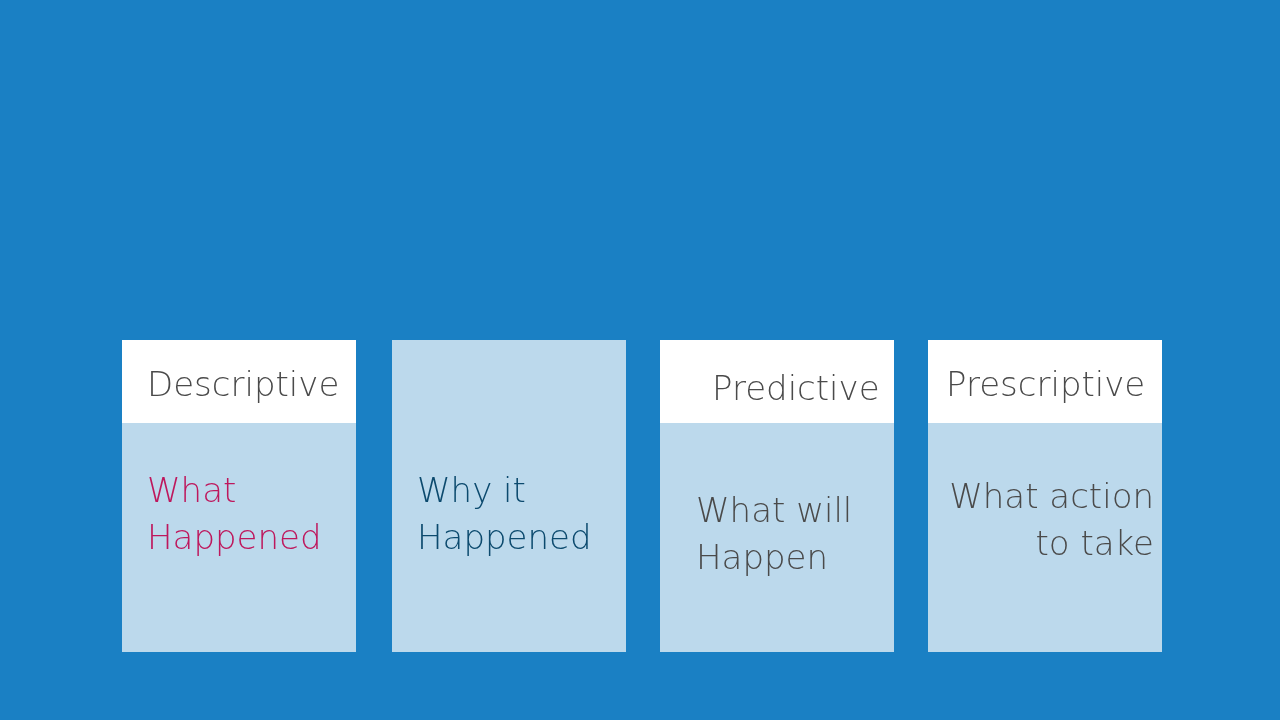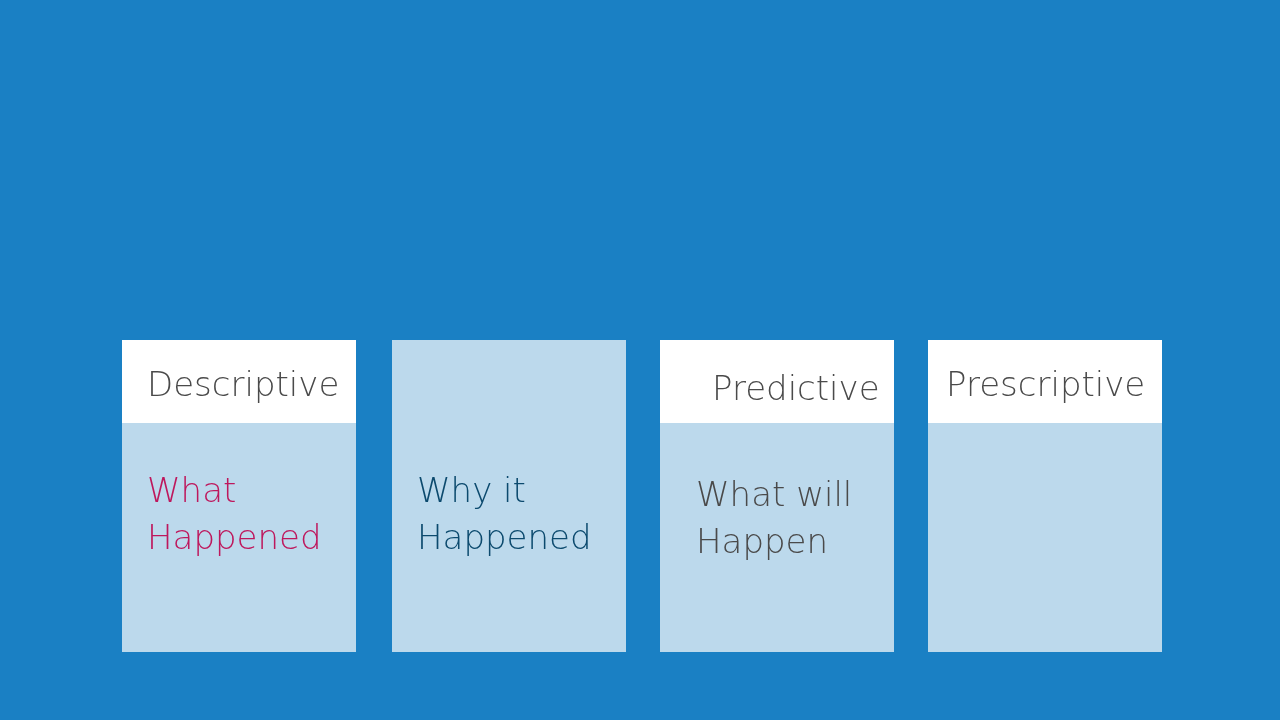--- a/index.html
+++ b/index.html
@@ -94,21 +94,21 @@
 
   
   .card-1 { left: 122px; }
   .card-2 { left: 392px; }
   .card-3 { left: 660px; }
   .card-4 { left: 928px; }
 
   
   .card-3 .card-header-label { bottom: 18px; margin-left: 16px; }
   .card-4 .card-header-label { bottom: 22px; }
-  .card-3 .card-body { padding-top: 48px; }
+  .card-3 .card-body { padding-top: 64px; }
   .card-4 .card-body { padding-top: 50px; padding-left: 18px; }
   .card-3 .card-header-label { left: 36px; }
   .card-3 .card-body { padding-left: 36px; }
   .card-4 .card-header-label { left: 18px; }
 </style>
 </head>
 <body>
 
 <div id="slide">
 
@@ -139,15 +139,19 @@
     <div class="card-body">
       <span class="card-body-text" style="color: rgb(74, 74, 74);">What will
 Happen</span>
     </div>
   </div>
 
   <div class="card card-4" style="background: rgb(188, 217, 236); text-align: right;">
     <div class="card-header" style="background: rgb(255, 255, 255);">
       <span class="card-header-label" style="color: rgb(74, 74, 74);">Prescriptive</span>
     </div>
+    <div class="card-body">
+      <span class="card-body-text" style="color: rgb(74, 74, 74);">What action
+to take</span>
+    </div>
   </div>
 
 </div>
 
 </body></html>

